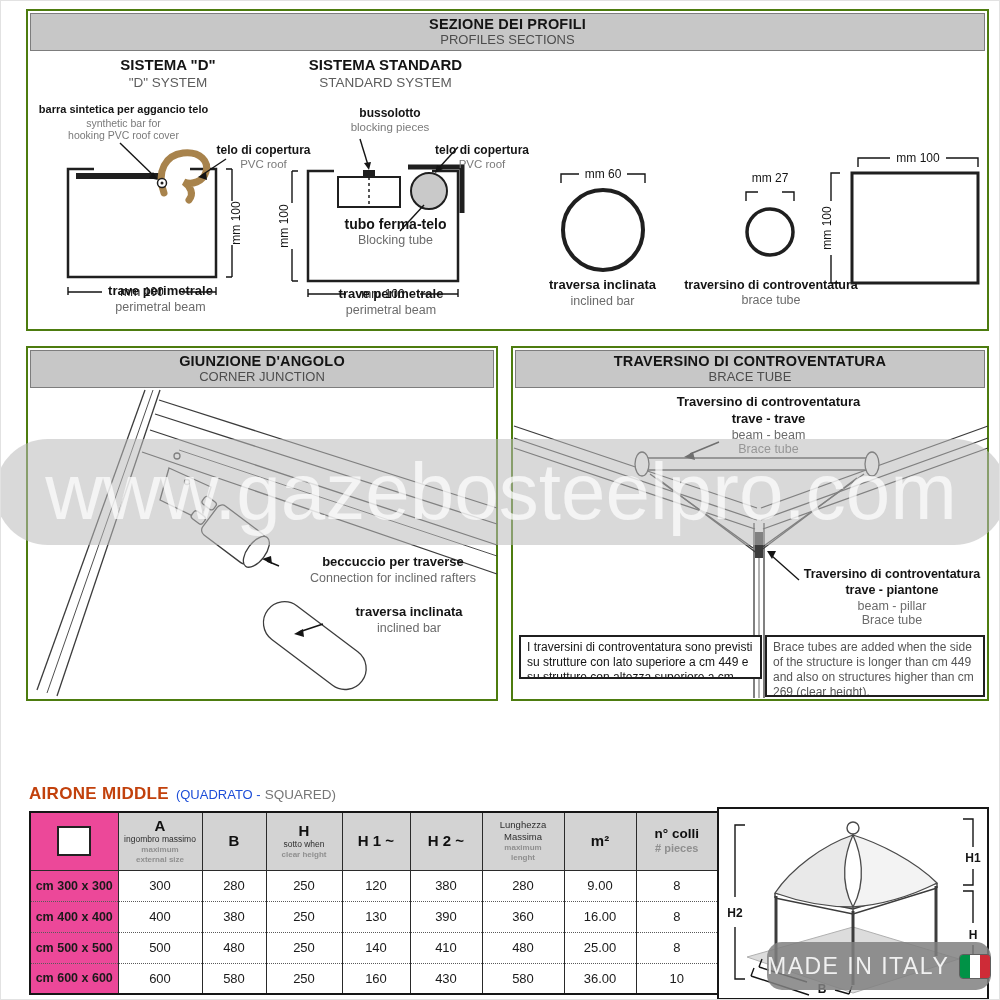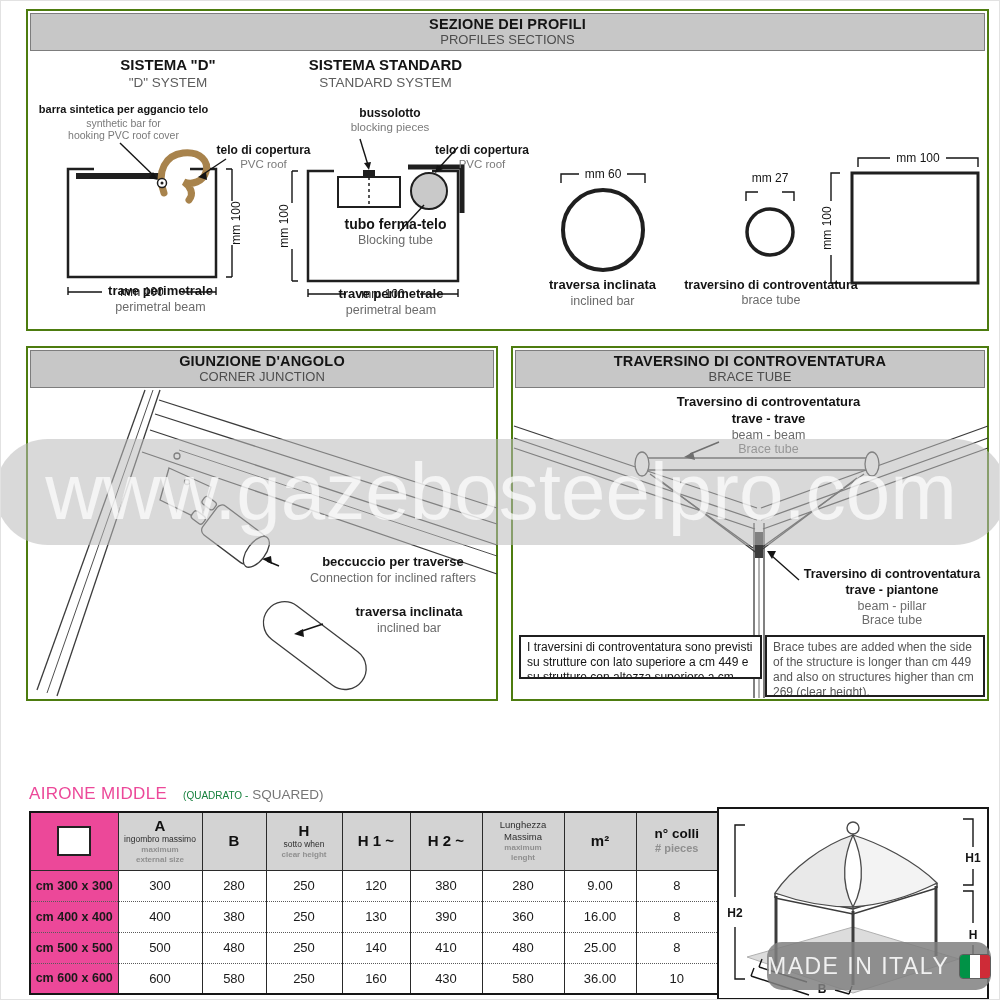--- a/index.html
+++ b/index.html
@@ -22,22 +22,22 @@
   .geo{stroke:#1f1f1f;fill:none}
   .thin{stroke:#3c3c3c;stroke-width:1.3;fill:none}
   .dimline{stroke:#141414;stroke-width:1.4;fill:none}
   .arr{stroke:#141414;stroke-width:1.4;fill:none}
   .tri{fill:#141414;stroke:none}
   .note{position:absolute;border:2px solid #1f1f1f;padding:3px 6px;font-size:12px;line-height:1.24;color:#141414;overflow:hidden;background:#fff;z-index:5}
   .note.en{color:#555}
   .wm{position:absolute;left:-6px;top:438px;width:1012px;height:106px;background:rgba(186,186,186,.55);border-radius:60px;display:flex;align-items:center;justify-content:center;z-index:40}
   .wm span{font-size:80px;color:rgba(252,252,252,.75);white-space:nowrap}
   .ptitle{position:absolute;left:28px;top:783px;font-size:17px;white-space:nowrap}
-  .ptitle .b{font-weight:400;color:#ec4899;letter-spacing:.3px}
-  .ptitle .s1{color:#15803d;font-size:10px;margin-left:16px}
+  .ptitle .b{font-weight:700;color:#c2410c;letter-spacing:.3px}
+  .ptitle .s1{color:#1d4ed8;font-size:13px;margin-left:7px}
   .ptitle .s2{color:#767676;font-size:13.5px;margin-left:4px}
   table.spec{position:absolute;left:28px;top:810px;width:688px;border-collapse:collapse;table-layout:fixed;border:2px solid #161616;background:#fff}
   .spec th{background:#d3d3d3;border-left:1.5px solid #2a2a2a;border-bottom:1.5px solid #2a2a2a;height:58px;vertical-align:middle;padding:0;text-align:center}
   .spec td{border-left:1.5px solid #2a2a2a;text-align:center;height:31px;font-size:13px;color:#1a1a1a;padding:0}
   .spec tr.r + tr.r td{border-top:1.5px dotted #5a5a5a}
   .spec .lab{background:#ec4899;font-weight:700;font-size:12.5px}
   .hm{font-size:15px;font-weight:700;line-height:1.1;color:#101010}
   .hs1{font-size:8.5px;font-weight:400;color:#2e2e2e;line-height:1.25}
   .hs2{font-size:8px;color:#8f8f8f;line-height:1.25}
   .sq{display:inline-block;width:34px;height:30px;background:#fff;border:2.5px solid #222;vertical-align:middle}

